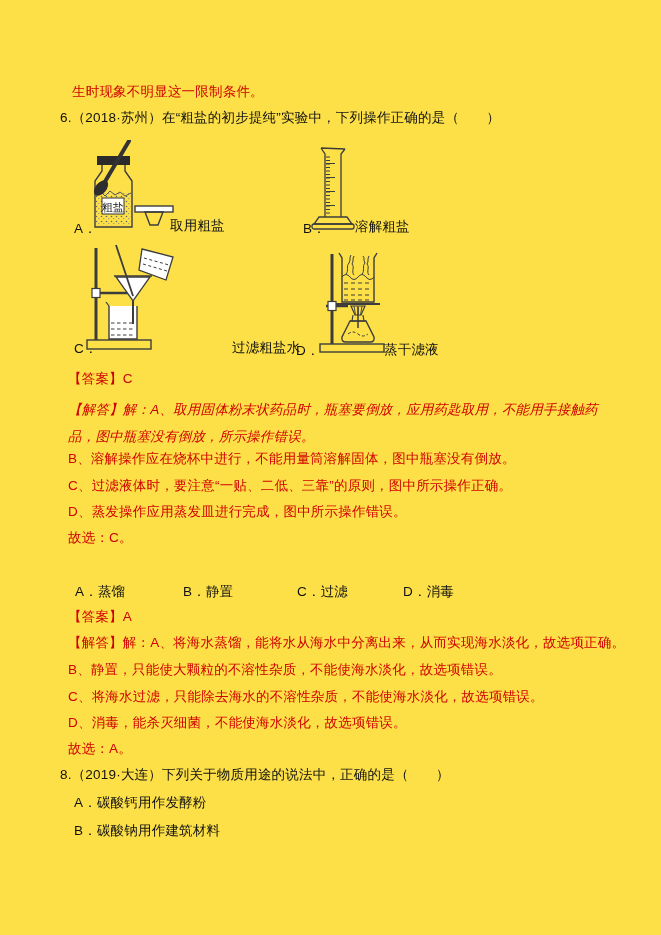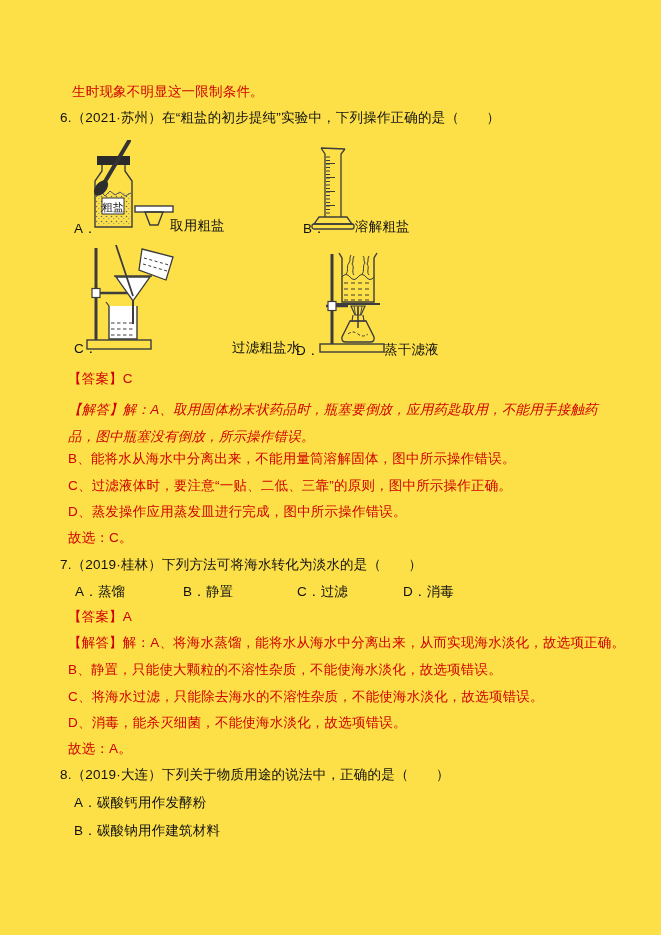--- a/index.html
+++ b/index.html
@@ -17,21 +17,21 @@
   .diag { position:absolute; }
   .optkey { font-size:13.5px; }
 </style>
 </head>
 <body>
 
 <div class="page" style="--red: #d00000;">
 
   <div class="line red" style="left:72px;top:83px">生时现象不明显这一限制条件。</div>
 
-  <div class="line" style="left:60px;top:109px">6.（2021·苏州）在“粗盐的初步提纯”实验中，下列操作正确的是（　　）</div>
+  <div class="line" style="left:60px;top:109px">6.（2018·苏州）在“粗盐的初步提纯”实验中，下列操作正确的是（　　）</div>
 
   <svg class="diag" style="left:85px;top:140px" width="95" height="92" viewBox="0 0 95 92">
     <defs>
       <pattern id="salt" width="5" height="5" patternUnits="userSpaceOnUse">
         <circle cx="1.5" cy="1.5" r="0.8" fill="#666"></circle>
         <circle cx="3.8" cy="3.6" r="0.7" fill="#8a8a8a"></circle>
       </pattern>
     </defs>
     <path d="M17 25 L17 31 L10 41 L10 87 L47 87 L47 41 L40 31 L40 25" fill="none" stroke="#3c3c3c" stroke-width="1.4"></path>
     <rect x="11" y="53" width="35" height="33" fill="url(#salt)"></rect>
@@ -105,26 +105,25 @@
       <path d="M32 71 L24 87 Q23 92 28 92 L52 92 Q57 92 56 87 L48 71 Z" stroke-width="1.4"></path>
       <line x1="40" y1="57" x2="40" y2="78" stroke-width="1.5"></line>
       <path d="M30 84 q5 -4 10 0 q5 4 10 0" stroke-width="1" stroke-dasharray="3,2"></path>
     </g>
   </svg>
   <div class="line optkey" style="left:296px;top:342px">D．</div>
   <div class="line" style="left:384px;top:341px">蒸干滤液</div>
 
   <div class="line red" style="left:68px;top:370px">【答案】C</div>
   <div class="line red wrap" style="left:68px;top:396px">【解答】解：A、取用固体粉末状药品时，瓶塞要倒放，应用药匙取用，不能用手接触药品，图中瓶塞没有倒放，所示操作错误。</div>
-  <div class="line red" style="left:68px;top:450px">B、能将水从海水中分离出来，不能用量筒溶解固体，图中所示操作错误。</div>
+  <div class="line red" style="left:68px;top:450px">B、溶解操作应在烧杯中进行，不能用量筒溶解固体，图中瓶塞没有倒放。</div>
   <div class="line red" style="left:68px;top:477px">C、过滤液体时，要注意“一贴、二低、三靠”的原则，图中所示操作正确。</div>
   <div class="line red" style="left:68px;top:503px">D、蒸发操作应用蒸发皿进行完成，图中所示操作错误。</div>
   <div class="line red" style="left:68px;top:529px">故选：C。</div>
 
-  <div class="line" style="left:60px;top:556px">7.（2019·桂林）下列方法可将海水转化为淡水的是（　　）</div>
   <div class="line" style="left:75px;top:583px">A．蒸馏</div>
   <div class="line" style="left:183px;top:583px">B．静置</div>
   <div class="line" style="left:297px;top:583px">C．过滤</div>
   <div class="line" style="left:403px;top:583px">D．消毒</div>
   <div class="line red" style="left:68px;top:608px">【答案】A</div>
   <div class="line red" style="left:68px;top:634px">【解答】解：A、将海水蒸馏，能将水从海水中分离出来，从而实现海水淡化，故选项正确。</div>
   <div class="line red" style="left:68px;top:661px">B、静置，只能使大颗粒的不溶性杂质，不能使海水淡化，故选项错误。</div>
   <div class="line red" style="left:68px;top:714px">D、消毒，能杀灭细菌，不能使海水淡化，故选项错误。</div>
   <div class="line red" style="left:68px;top:688px">C、将海水过滤，只能除去海水的不溶性杂质，不能使海水淡化，故选项错误。</div>
   <div class="line red" style="left:68px;top:740px">故选：A。</div>

